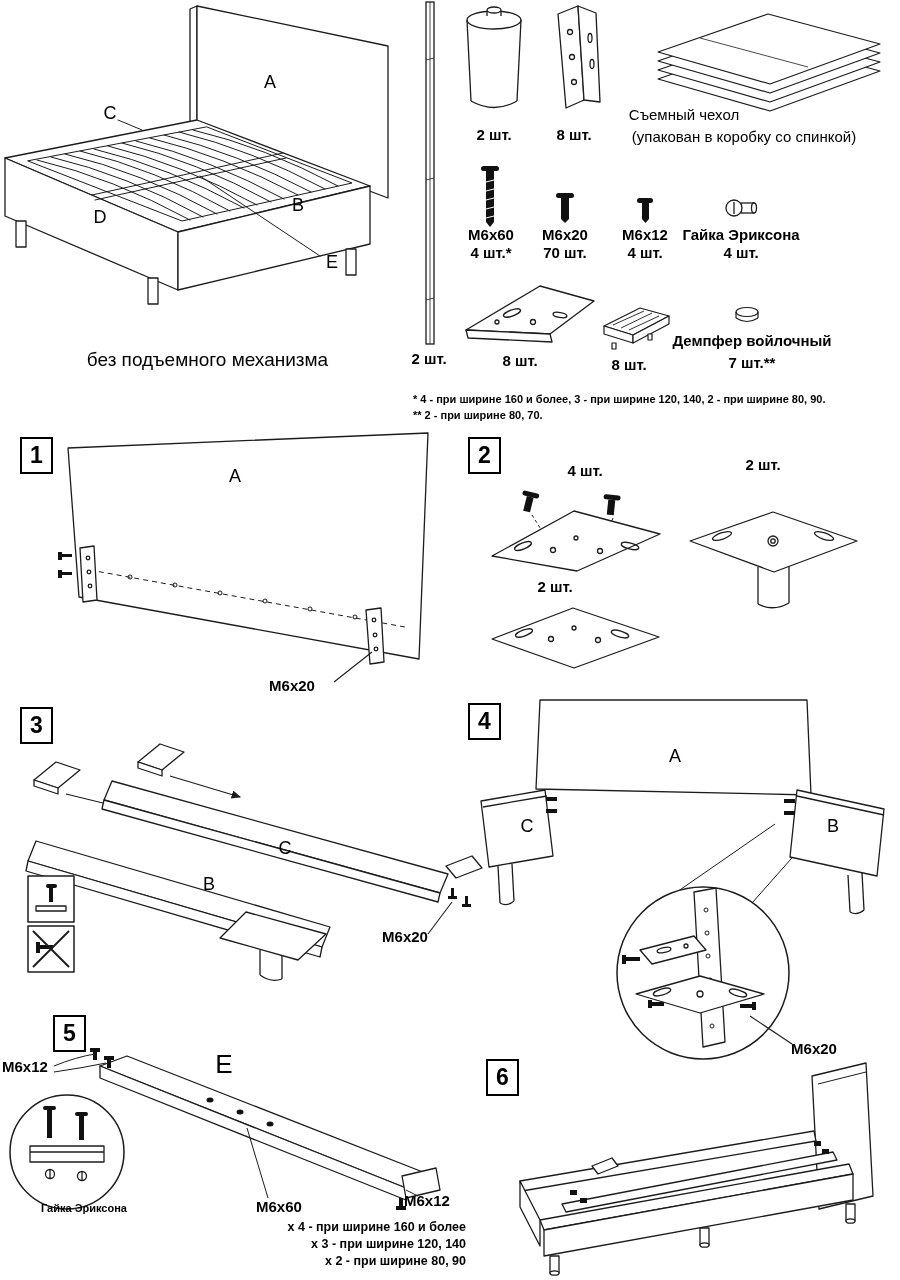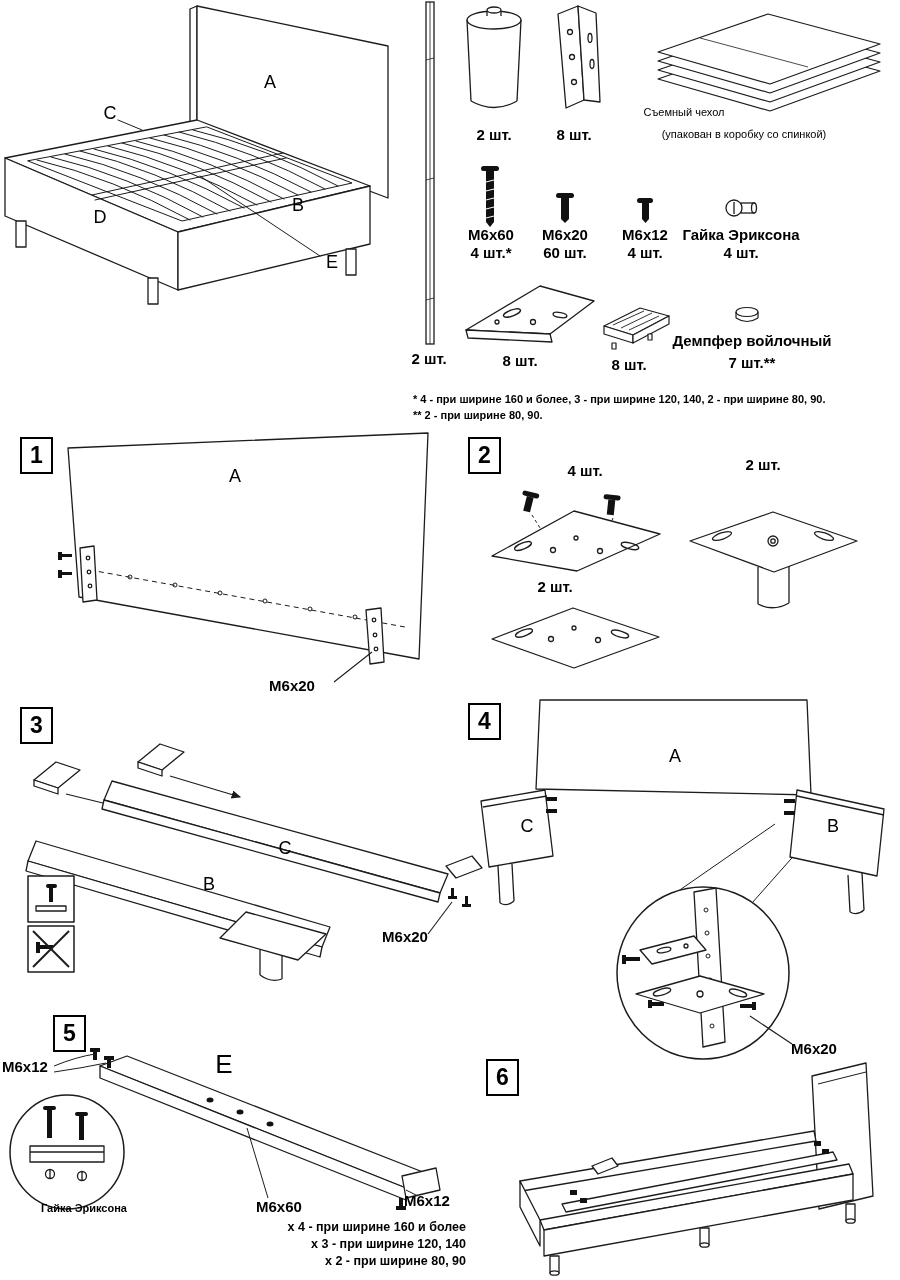--- a/index.html
+++ b/index.html
@@ -4,21 +4,21 @@
 <style>
   * { margin:0; padding:0; box-sizing:border-box; }
   html,body { background:#fff; }
   .page { position:relative; width:900px; height:1280px; background:#fff;
           font-family:"Liberation Sans","DejaVu Sans",sans-serif; color:#000; overflow:hidden; }
   .art { position:absolute; left:0; top:0; }
   .lbl { position:absolute; line-height:1.15; white-space:nowrap; }
   .c   { text-align:center; }
   .t11b { font-size:11px;  font-weight:bold; }
   .t13b { font-size:12.5px;font-weight:bold;text-align:right; }
-  .t15  { font-size:11px; }
+  .t15  { font-size:15px; }
   .t15b { font-size:15px;  font-weight:bold; }
   .t16  { font-size:16px; }
   .t18  { font-size:18px; }
   .t19  { font-size:19px; }
   .t26  { font-size:26px; }
   .stepbox { position:absolute; width:33px; height:37px; border:2px solid #000; background:#fff;
              display:flex; align-items:center; justify-content:center; font-size:23px; font-weight:bold; }
 </style>
 </head>
 <body>
@@ -366,43 +366,44 @@
       <ellipse cx="850.5" cy="1221" rx="4.5" ry="2.2"></ellipse>
     </g>
   </svg>
 
   <div class="lbl t18 c" style="left:256px;top:72px;width:28px">A</div>
   <div class="lbl t18 c" style="left:96px;top:103px;width:28px">C</div>
   <div class="lbl t18 c" style="left:284px;top:195px;width:28px">B</div>
   <div class="lbl t18 c" style="left:86px;top:207px;width:28px">D</div>
   <div class="lbl t18 c" style="left:318px;top:252px;width:28px">E</div>
 
+  <div class="lbl t19 c" style="left:30px;top:349px;width:355px">без подъемного механизма</div>
 
   <div class="lbl t15b c" style="left:398px;top:350px;width:62px">2 шт.</div>
   <div class="lbl t15b c" style="left:462px;top:126px;width:64px">2 шт.</div>
   <div class="lbl t15b c" style="left:544px;top:126px;width:60px">8 шт.</div>
   <div class="lbl t15 c" style="left:564px;top:106px;width:240px">Съемный чехол</div>
   <div class="lbl t15 c" style="left:598px;top:128px;width:292px">(упакован в коробку со спинкой)</div>
 
   <div class="lbl t15b c" style="left:458px;top:226px;width:66px">М6х60</div>
   <div class="lbl t15b c" style="left:458px;top:244px;width:66px">4 шт.*</div>
   <div class="lbl t15b c" style="left:532px;top:226px;width:66px">М6х20</div>
-  <div class="lbl t15b c" style="left:532px;top:244px;width:66px">60 шт.</div>
+  <div class="lbl t15b c" style="left:532px;top:244px;width:66px">70 шт.</div>
   <div class="lbl t15b c" style="left:612px;top:226px;width:66px">М6х12</div>
   <div class="lbl t15b c" style="left:612px;top:244px;width:66px">4 шт.</div>
   <div class="lbl t15b c" style="left:674px;top:226px;width:134px">Гайка Эриксона</div>
   <div class="lbl t15b c" style="left:674px;top:244px;width:134px">4 шт.</div>
 
   <div class="lbl t15b c" style="left:482px;top:352px;width:76px">8 шт.</div>
   <div class="lbl t15b c" style="left:596px;top:356px;width:66px">8 шт.</div>
   <div class="lbl t15b c" style="left:668px;top:332px;width:168px">Демпфер войлочный</div>
   <div class="lbl t15b c" style="left:668px;top:354px;width:168px">7 шт.**</div>
 
   <div class="lbl t11b" style="left:413px;top:393px;width:482px">* 4 - при ширине 160 и более, 3 - при ширине 120, 140, 2 - при ширине 80, 90.</div>
-  <div class="lbl t11b" style="left:413px;top:409px;width:482px">** 2 - при ширине 80, 90.</div>
+  <div class="lbl t11b" style="left:413px;top:409px;width:482px">** 2 - при ширине 80, 70.</div>
 
   <div class="stepbox" style="left:20px;top:437px">1</div>
   <div class="stepbox" style="left:468px;top:437px">2</div>
   <div class="stepbox" style="left:20px;top:707px">3</div>
   <div class="stepbox" style="left:468px;top:703px">4</div>
   <div class="stepbox" style="left:53px;top:1015px">5</div>
   <div class="stepbox" style="left:486px;top:1059px">6</div>
 
   <div class="lbl t18 c" style="left:220px;top:466px;width:30px">A</div>
   <div class="lbl t15b c" style="left:252px;top:677px;width:80px">М6х20</div>

